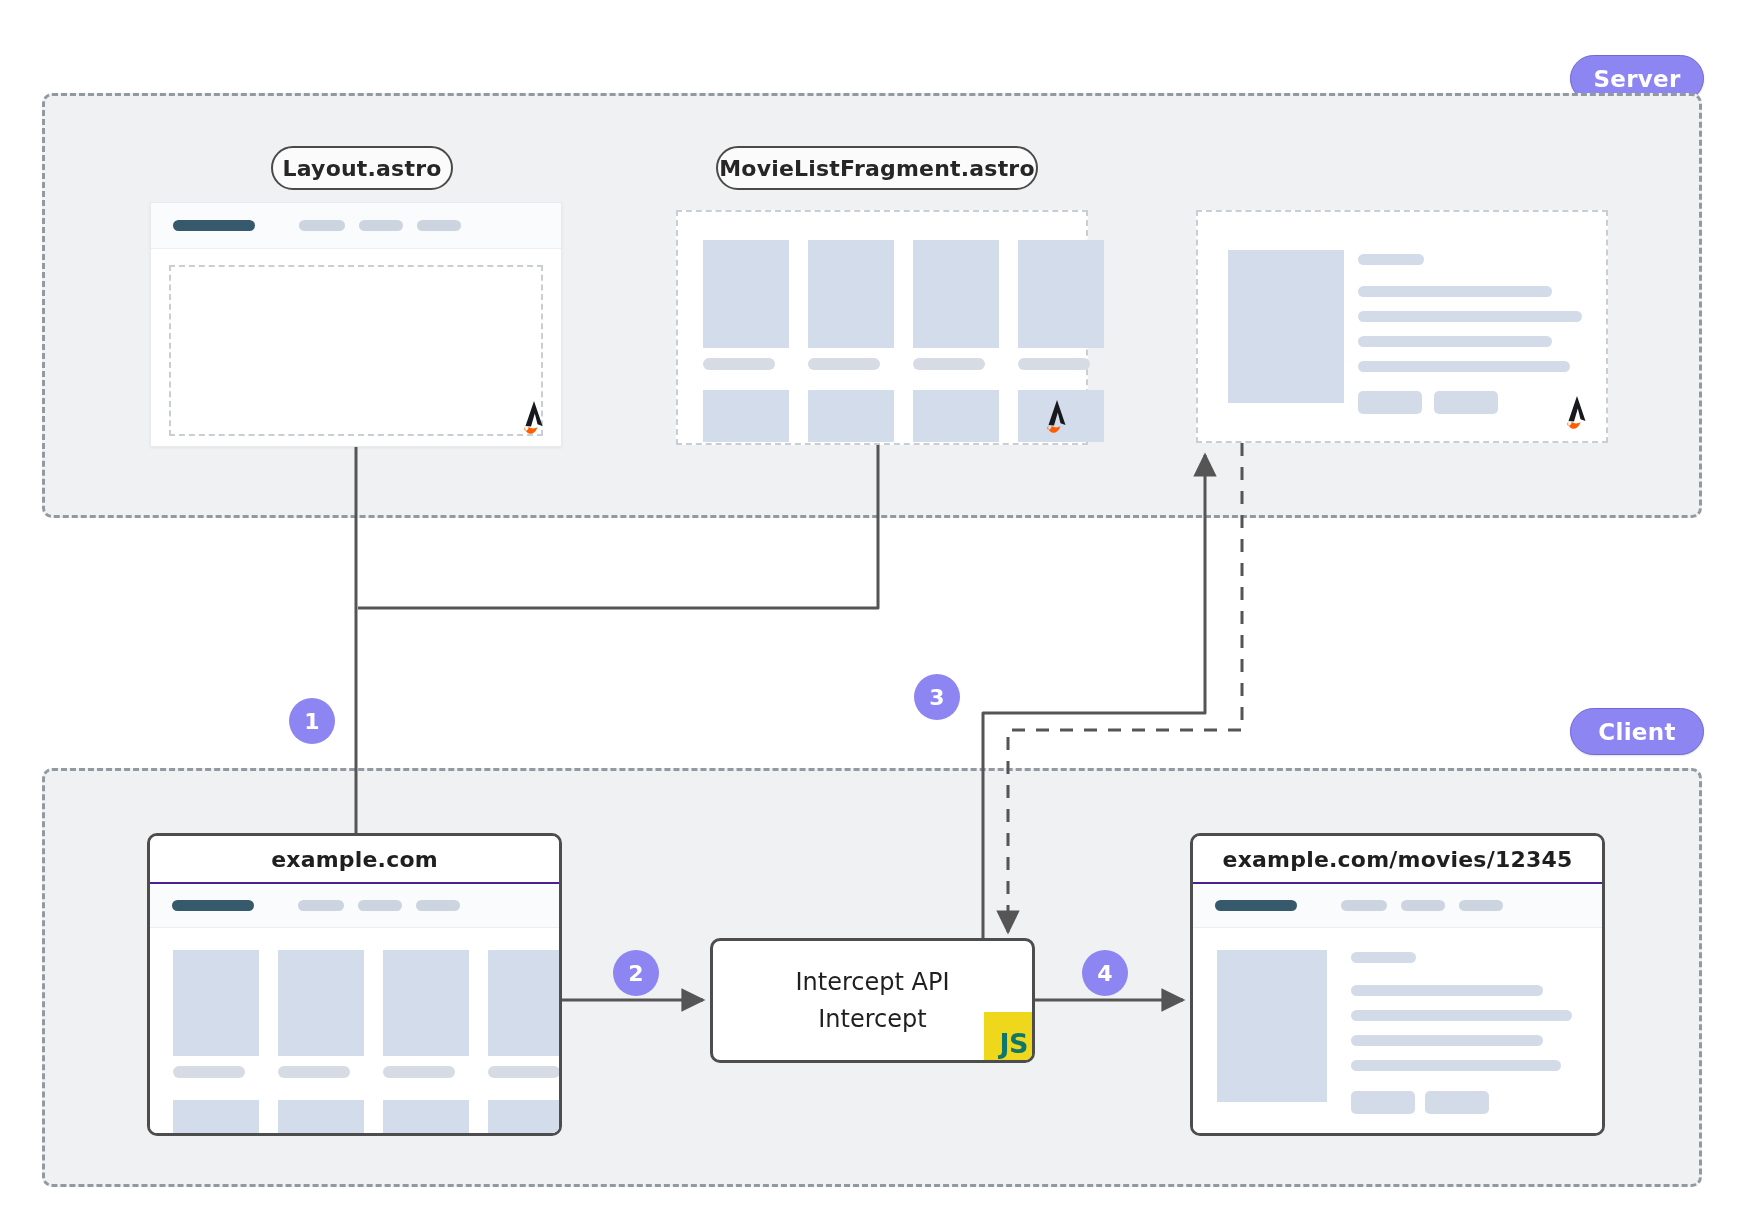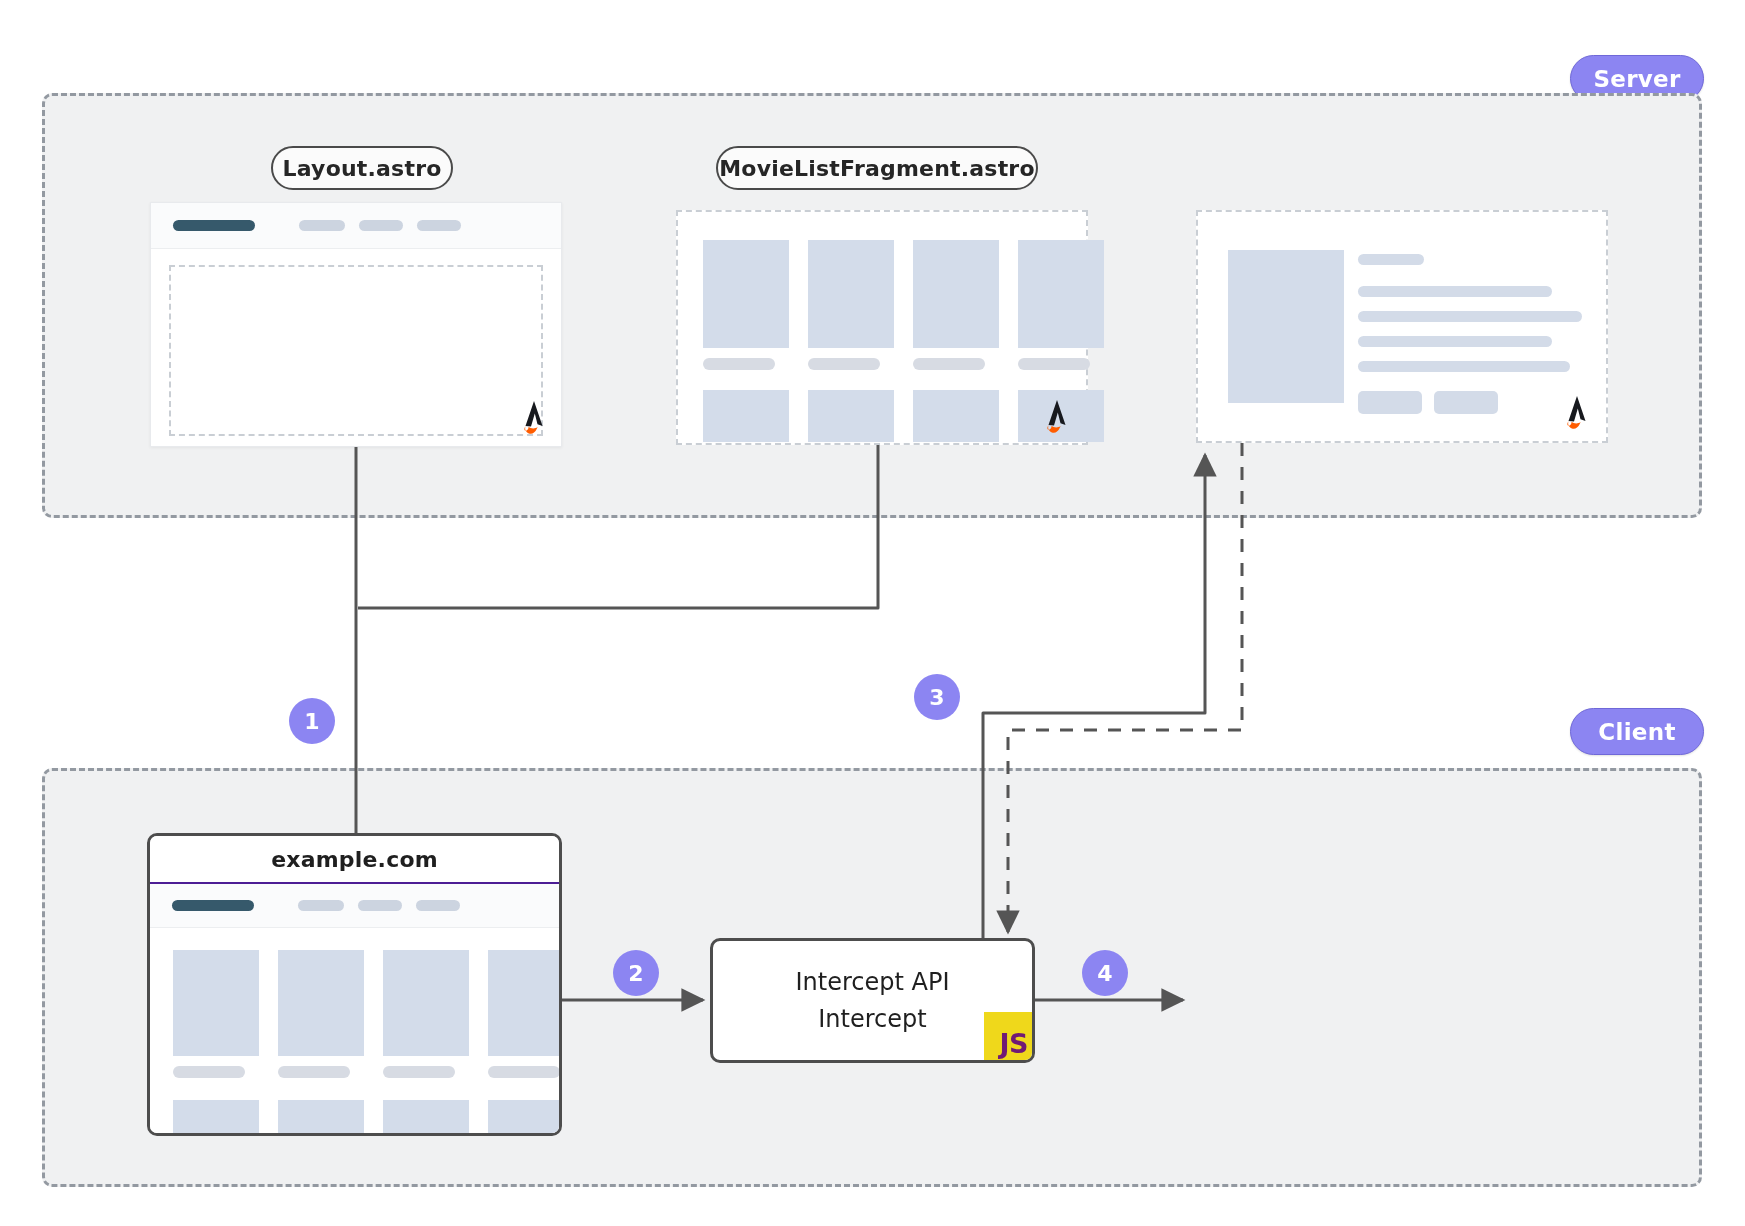--- a/index.html
+++ b/index.html
@@ -218,21 +218,21 @@
     overflow: hidden;
   }
   #nav-box .nb-line { line-height: 1.1; }
   #js-badge {
     position: absolute;
     right: 0px;
     bottom: 0px;
     width: 48px;
     height: 48px;
     background: #efd81b;
-    color: #701a75;
+    color: #0f766e;
     font-size: 27px;
     font-weight: 800;
     display: flex;
     align-items: flex-end;
     justify-content: flex-end;
     padding: 0 4px 1px 0;
     box-sizing: border-box;
     letter-spacing: -.5px;
   }
 
@@ -406,14 +406,37 @@
       </div>
     </div>
   </div>
 
   <div id="nav-box">
     <div class="nb-line">Intercept API</div>
     <div class="nb-line">Intercept</div>
     <div id="js-badge">JS</div>
   </div>
 
+  <div class="browser" id="browser-right">
+    <div class="browser-title">example.com/movies/12345</div>
+    <div class="browser-body">
+      <div class="navbar" style="height:44px; background:#fafbfc;">
+        <span class="nav-pill active"></span>
+        <span class="nav-pill w1"></span>
+        <span class="nav-pill w2"></span>
+        <span class="nav-pill w3"></span>
+      </div>
+      <div class="det-poster" style="left:24px; top:66px; width:110px; height:152px;"></div>
+      <div class="det-lines" style="left:158px; top:68px; width:240px;">
+        <div class="line" style="width:65px;"></div>
+        <div class="line" style="width:192px; margin-top:22px;"></div>
+        <div class="line" style="width:221px; margin-top:14px;"></div>
+        <div class="line" style="width:192px; margin-top:14px;"></div>
+        <div class="line" style="width:210px; margin-top:14px;"></div>
+        <div style="display:flex; gap:10px; margin-top:20px;">
+          <div class="chip"></div>
+          <div class="chip"></div>
+        </div>
+      </div>
+    </div>
+  </div>
 
 </div>
 
 </body></html>

